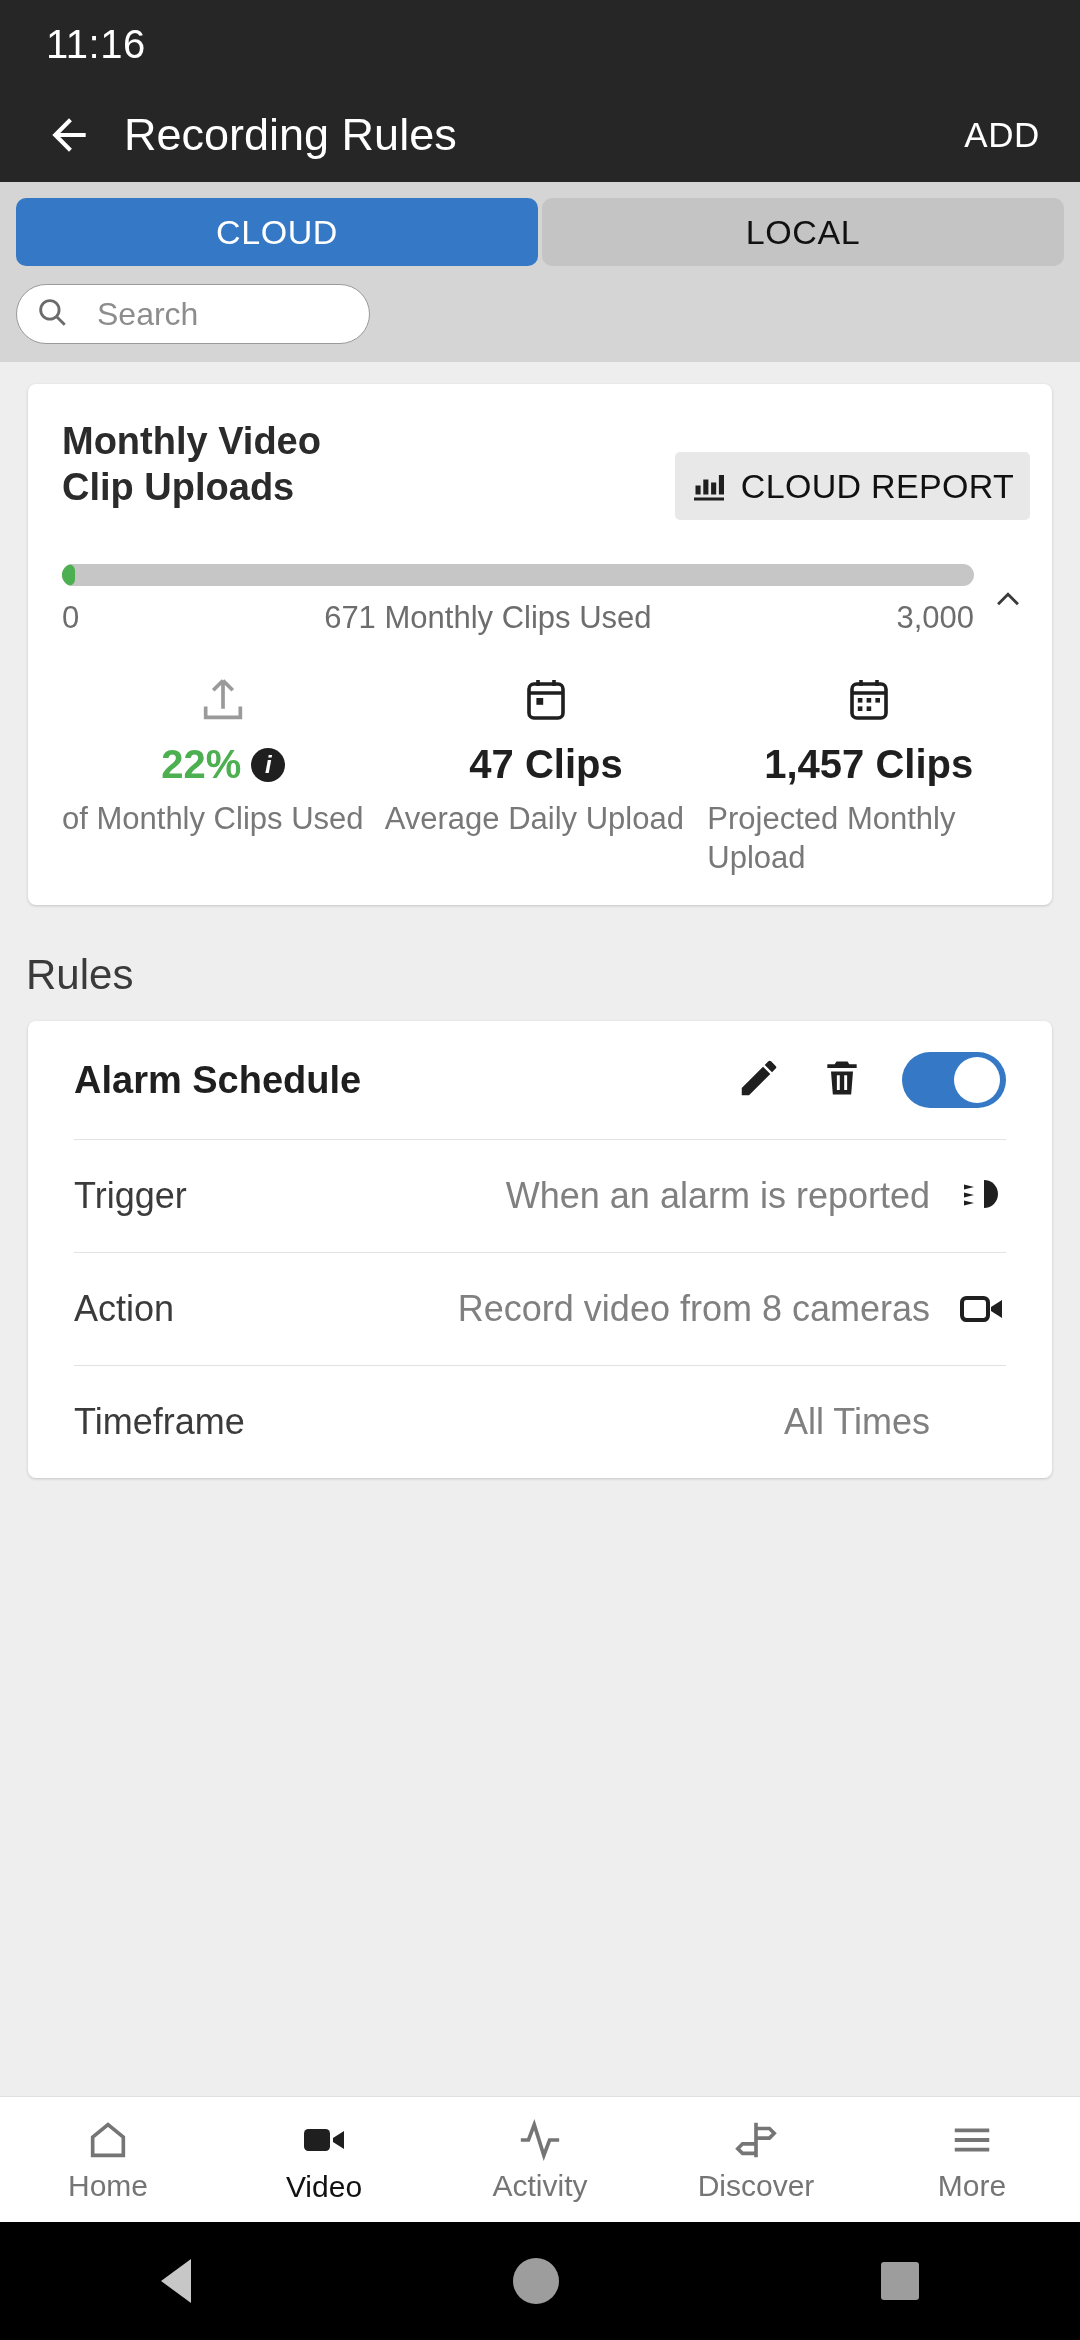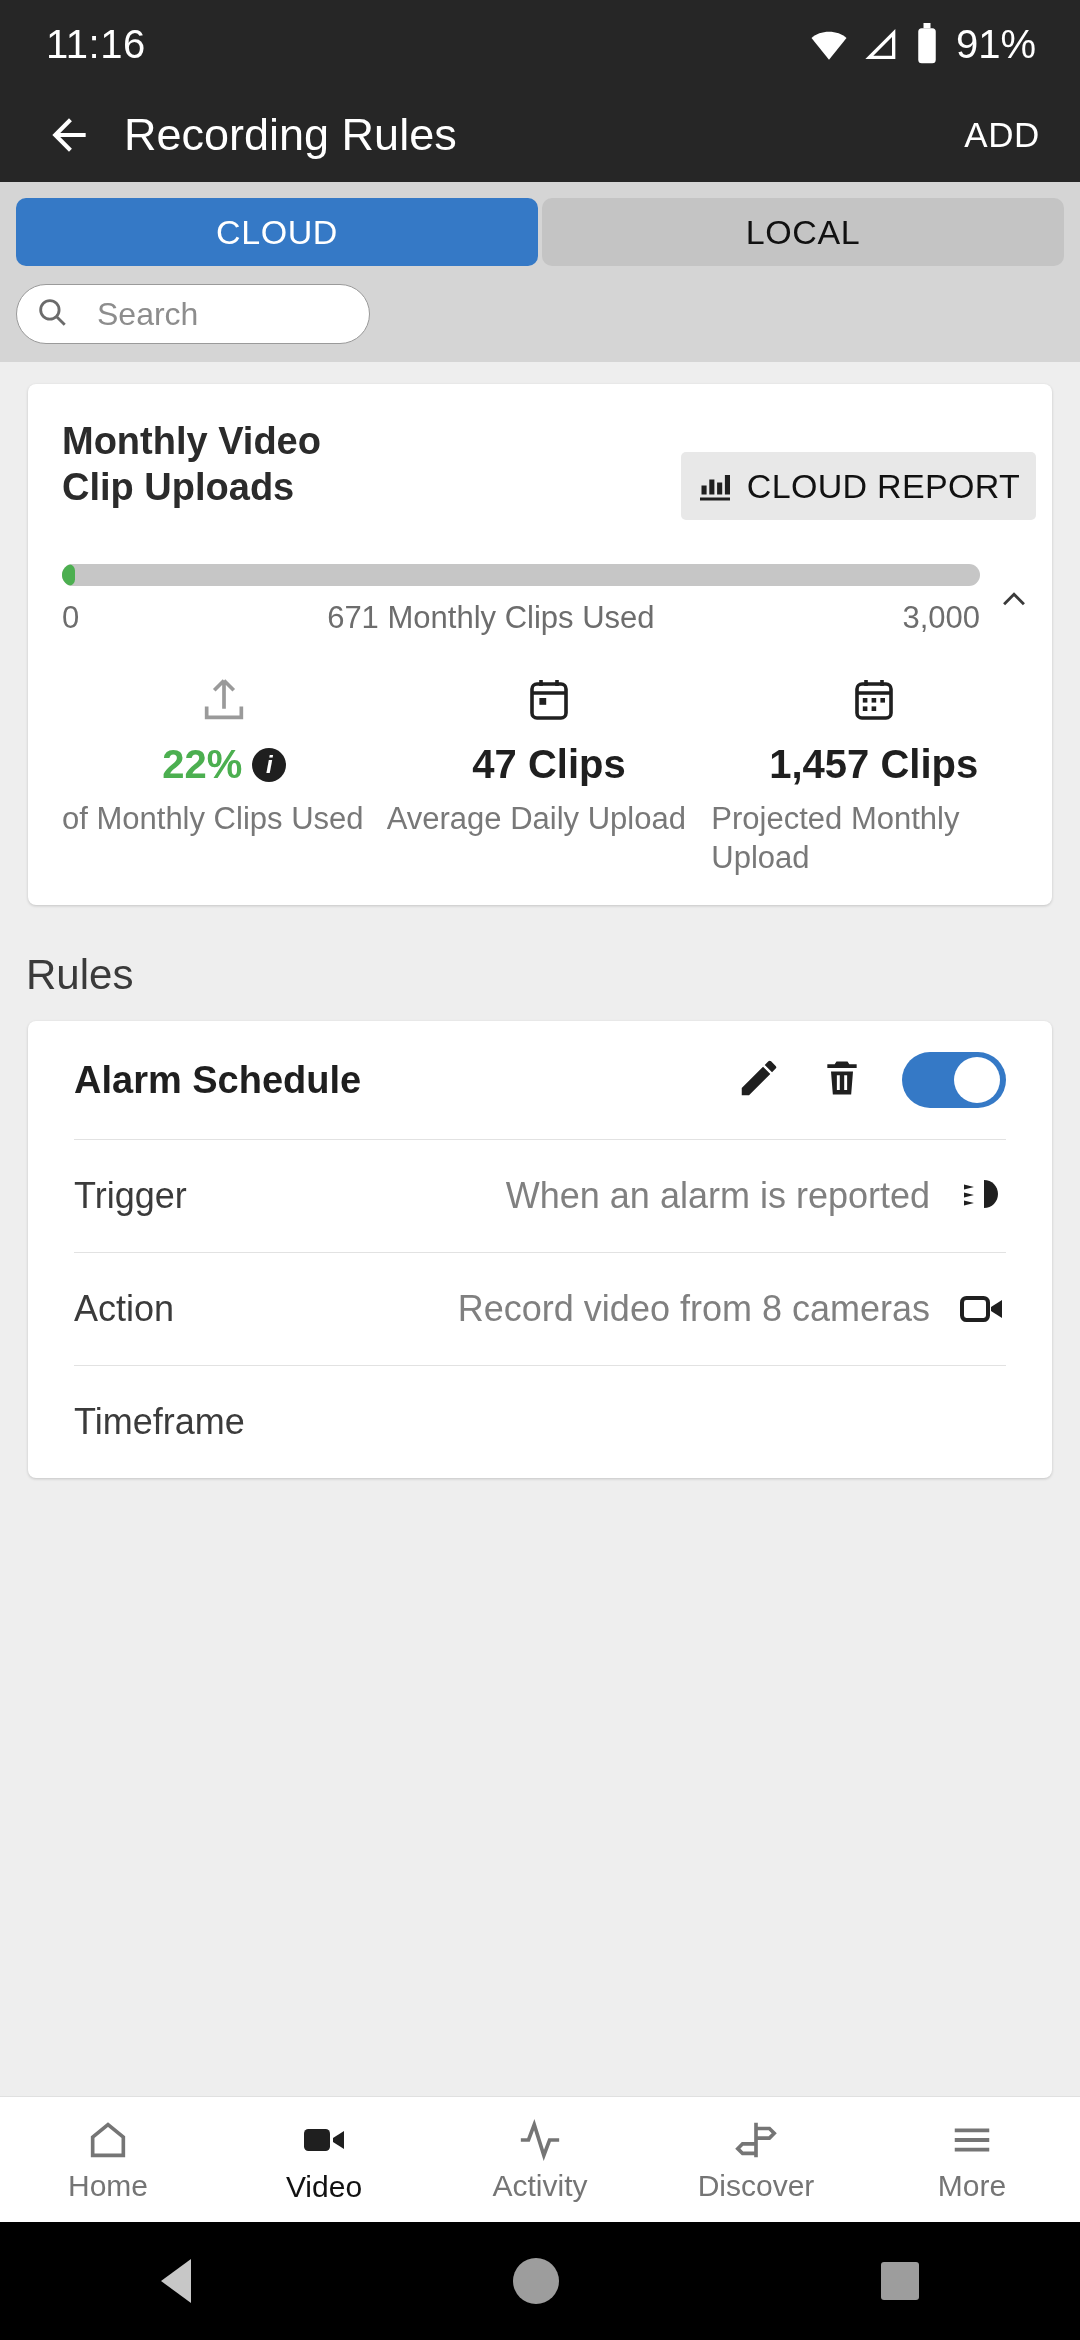--- a/index.html
+++ b/index.html
@@ -65,21 +65,21 @@
   .content { background:#eeeeee; height:1252px; overflow:hidden; position:relative; }
 
   .card {
     background:#ffffff;
     border-radius:8px;
     margin:22px 28px 0 28px;
     box-shadow:0 1px 3px rgba(0,0,0,.18);
   }
 
   
-  .usage-card { padding:34px 16px 28px 34px; }
+  .usage-card { padding:34px 22px 28px 34px; }
   .usage-head { display:flex; align-items:flex-start; justify-content:space-between; }
   .usage-title {
     font-size:38px; font-weight:bold; color:#2b2b2b;
     line-height:1.22; max-width:330px;
   }
   .usage-report-btn {
     background:#e8e8e8; border-radius:5px;
     display:flex; align-items:center; gap:14px;
     padding:14px 16px; margin-top:34px;
   }
@@ -172,39 +172,20 @@
   }
   .sys-back { width:0;height:0;border-top:22px solid transparent;border-bottom:22px solid transparent;border-right:30px solid #c7c7c7; }
   .sys-home { width:46px; height:46px; border-radius:50%; background:#9d9d9d; }
   .sys-recent { width:38px; height:38px; background:#9d9d9d; border-radius:3px; }
 </style>
 </head>
 <body>
 
 <div class="statusbar">
   <div class="status-time">11:16</div>
-  <div class="status-right">
-    <span>
-      <svg width="42" height="42" viewBox="0 0 24 24">
-          <path fill="#fff" d="M12 21l10-12.5C19.4 6.3 15.9 5 12 5S4.6 6.3 2 8.5L12 21z"></path>
-        </svg>
-    </span>
-    <span>
-      <svg width="40" height="40" viewBox="0 0 24 24">
-          <path fill="#fff" d="M20 3v18H2L20 3zm-2 4.8L6.8 19H18V7.8z"></path>
-        </svg>
-    </span>
-    <span>
-      <svg width="26" height="42" viewBox="0 0 12 24">
-          <rect x="4" y="0" width="4" height="3" fill="#fff"></rect>
-          <rect x="1" y="3" width="10" height="20" rx="2" fill="#fff"></rect>
-        </svg>
-    </span>
-    <span class="status-batt">91%</span>
-  </div>
 </div>
 
 <div class="appbar">
   <div class="back-btn">
     <svg width="50" height="50" viewBox="0 0 24 24">
         <path fill="#fff" d="M20 11H7.8l5.6-5.6L12 4l-8 8 8 8 1.4-1.4L7.8 13H20z"></path>
       </svg>
   </div>
   <div class="appbar-title">Recording Rules</div>
   <div class="appbar-action">ADD</div>
@@ -350,20 +331,21 @@
         <svg width="48" height="48" viewBox="0 0 24 24">
           <rect x="2" y="6.5" width="13" height="11" rx="2.2" fill="none" stroke="#1f1f1f" stroke-width="2"></rect>
           <path fill="#1f1f1f" d="M16.5 11l5.5-3.5v9L16.5 13z"></path>
         </svg>
       </div>
     </div>
     <div class="divider"></div>
 
     <div class="rule-row">
       <div class="rule-key">Timeframe</div>
+      <div class="rule-val">All Times</div>
       <div class="rule-row-icon"></div>
     </div>
   </div>
 </div>
 
 <div class="bottomnav">
   <div class="nav-item">
     <span>
       <svg width="46" height="46" viewBox="0 0 24 24">
           <path fill="none" stroke="#757575" stroke-width="1.9" d="M4 10.5L12 4l8 6.5V20H4v-9.5z"></path>

